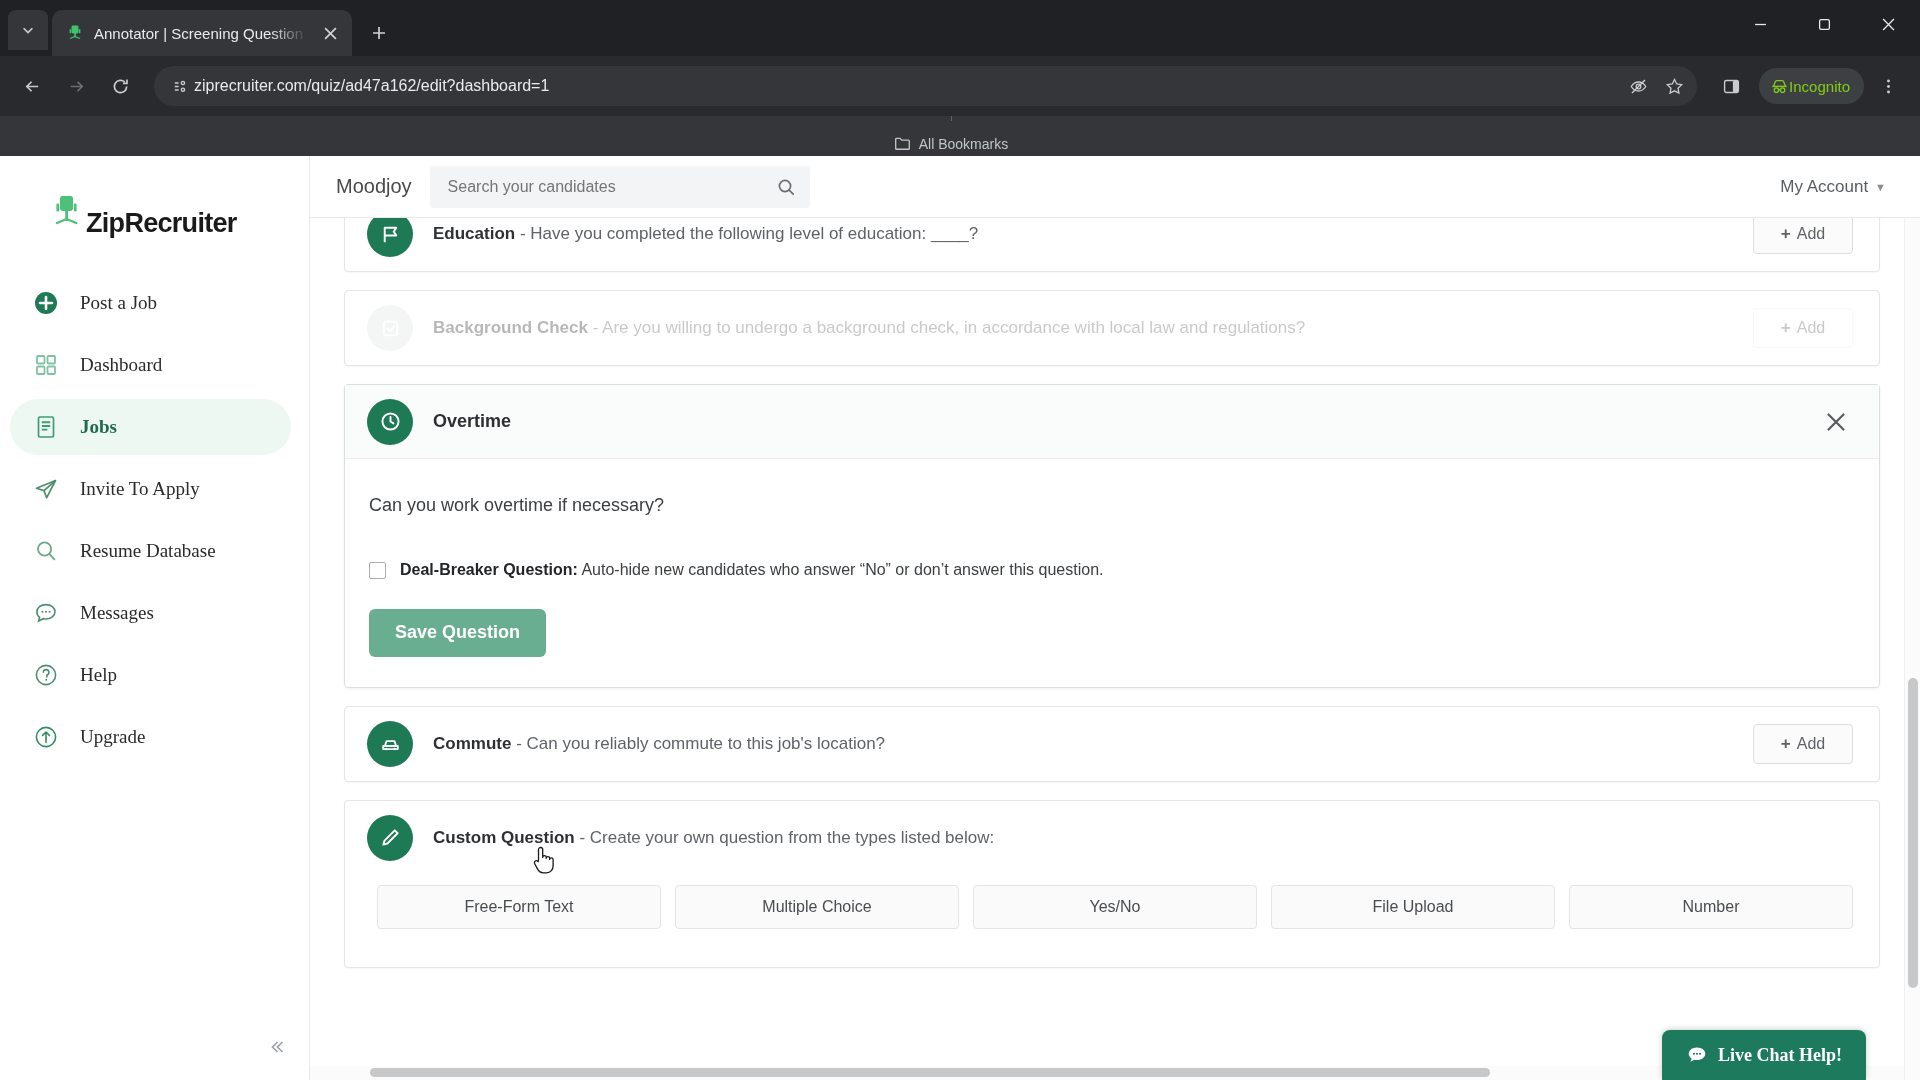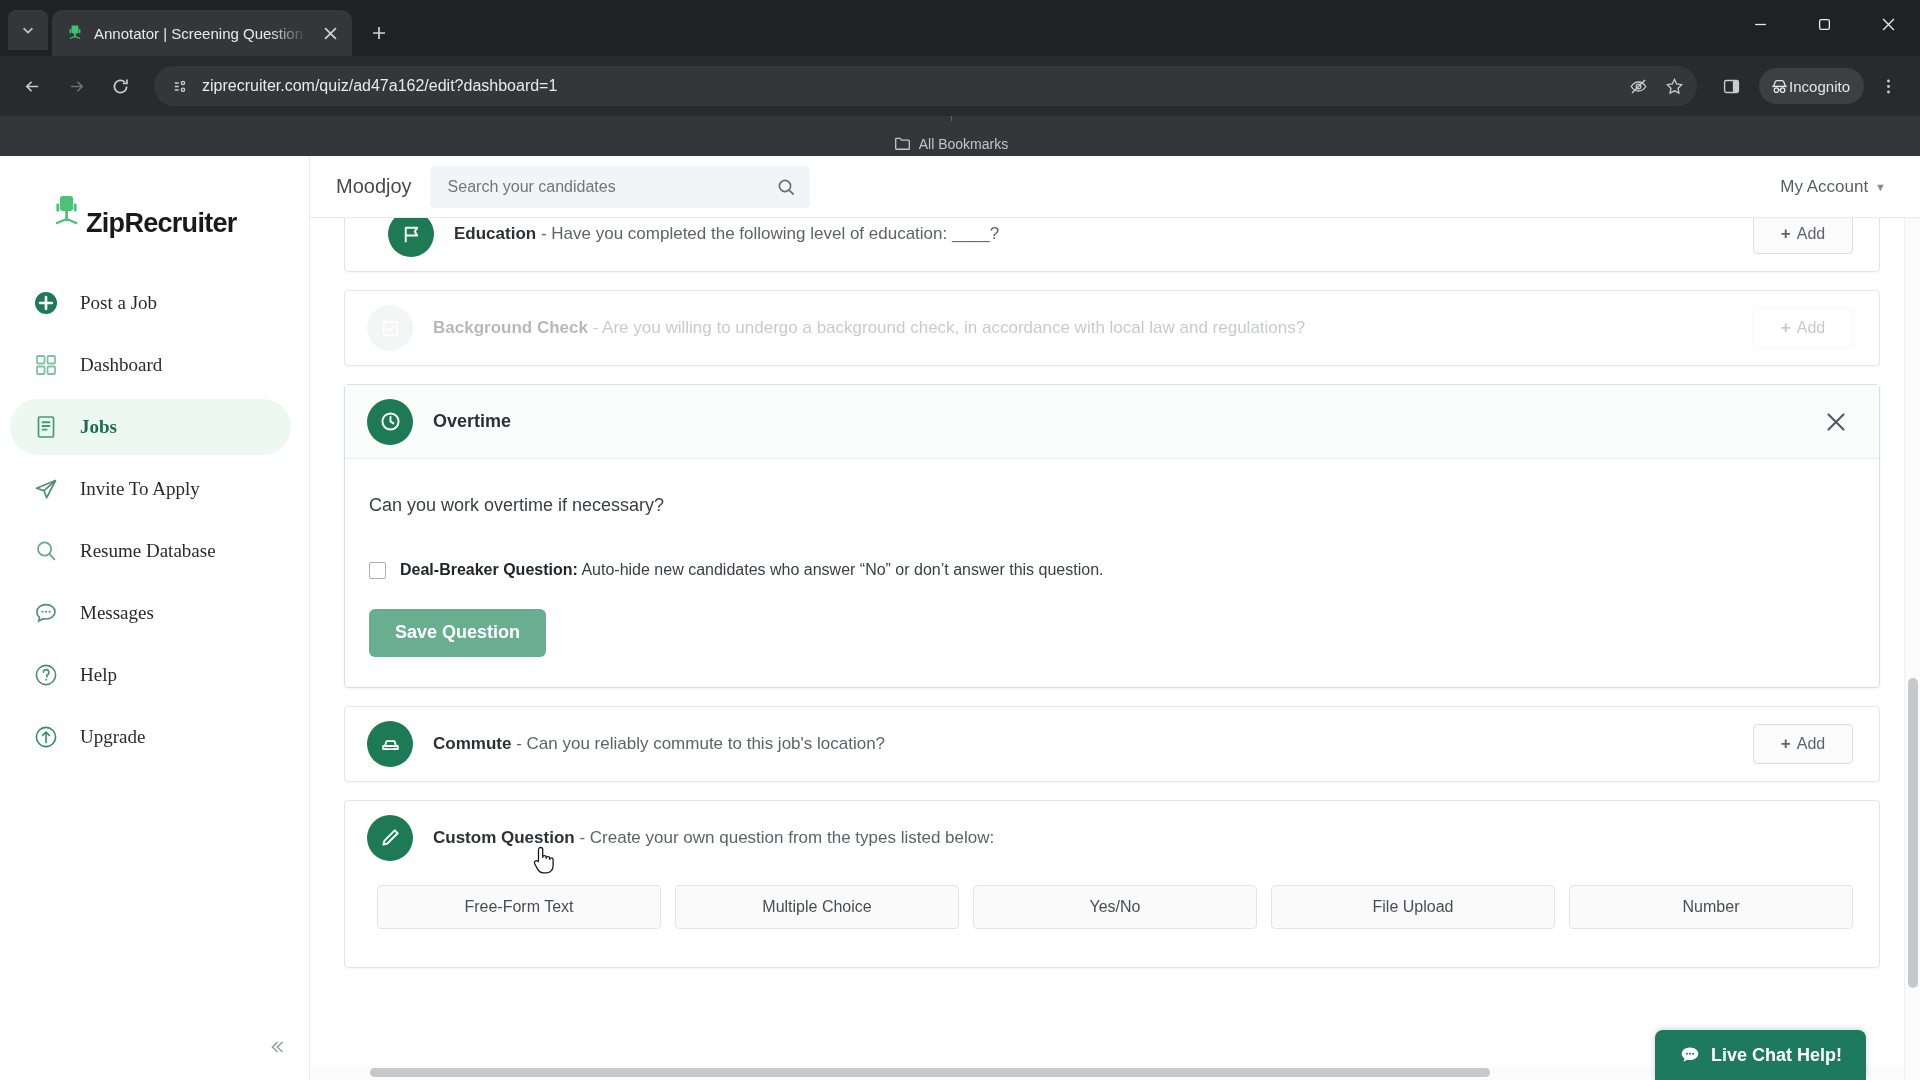--- a/index.html
+++ b/index.html
@@ -105,21 +105,21 @@
 
   .omnibox {
     flex: 1;
     height: 40px;
     background: #35363a;
     border-radius: 20px;
     display: flex;
     align-items: center;
     padding: 0 6px 0 16px;
     margin: 0 10px;
-    gap: 12px;
+    gap: 4px;
   }
   .omni-icon { width:20px; height:20px; color:#c8cbcf; display:flex;align-items:center;justify-content:center;flex-shrink:0;}
   .omni-icon svg { width:17px;height:17px; }
   .omni-url {
     flex:1;
     color: #e8eaed;
     font-size: 16px;
     white-space: nowrap;
     overflow: hidden;
   }
@@ -137,21 +137,21 @@
     display:flex;align-items:center;justify-content:center;
     color:#c8cbcf;
   }
   .tb-icon svg { width:19px;height:19px; }
   .incognito-pill {
     height: 36px;
     background: #3c4043;
     border-radius: 18px;
     display:flex;align-items:center;
     padding: 0 14px 0 11px;
-    color:#e5e5e5;
+    color:#84cc16;
     font-size: 15px;
     margin-left: 4px;
   }
   .incognito-pill svg { width:19px;height:19px; flex-shrink:0;}
 
   .bookmarkbar {
     height: 40px;
     background: #35363a;
     display:flex;
     align-items:center;
@@ -427,20 +427,21 @@
     height: 50px;
     background:#1e7a5c;
     border-radius: 8px 8px 0 0;
     display:flex;align-items:center;
     gap:10px;
     padding: 0 24px;
     color:#fff;
     font-size:18px;
     font-weight:700;
     box-shadow: 0 -1px 6px rgba(0,0,0,0.18);
+    font-family: Liberation Serif, serif;
   }
   .livechat .chatico { display:flex; }
   .livechat .chatico svg { width:22px;height:22px; }
 
   
   .cursor {
     position:absolute;
     left: 530px; top: 688px;
     width: 26px; height: 32px;
     pointer-events:none;
@@ -708,21 +709,21 @@
           </span>
         </div>
         <div class="myaccount">
           <span>My Account</span>
           <span class="chev">▼</span>
         </div>
       </div>
 
       <div class="scrollarea">
 
-        <div class="qcard" style="margin-top:-22px;padding-left:21px;">
+        <div class="qcard" style="margin-top:-22px;">
           <div class="qrow">
             <span class="qbadge">
               <svg viewBox="0 0 26 26" fill="none" stroke="#fff" stroke-width="2">
                 <path d="M7 21V6h12l-2.6 4 2.6 4H7" stroke-linejoin="round"></path>
               </svg>
             </span>
             <span class="qtext">
               <b>Education</b>
               <span>- Have you completed the following level of education: ____?</span>
             </span>

